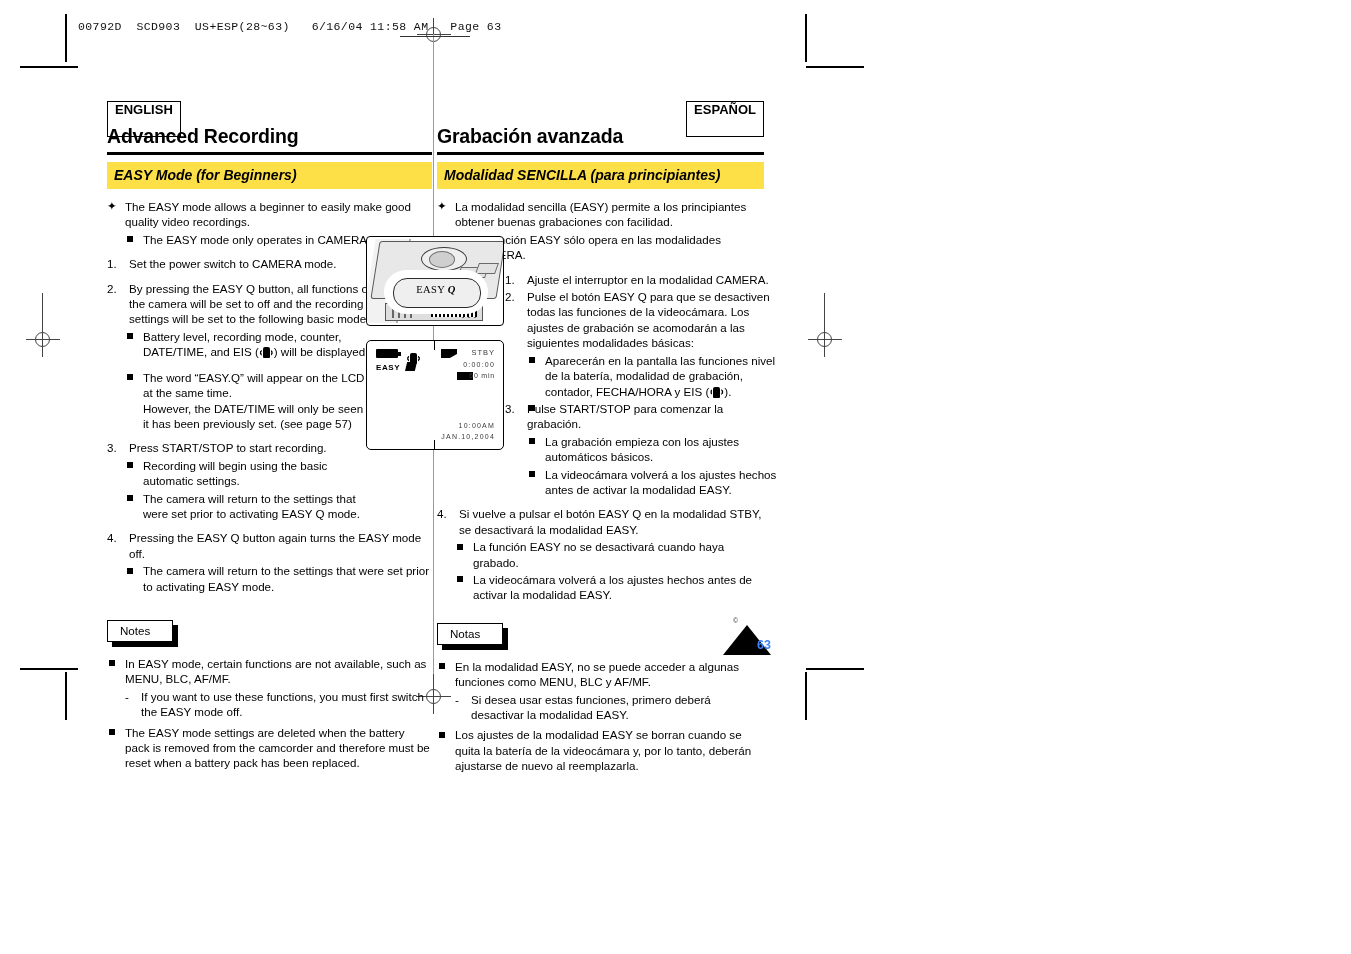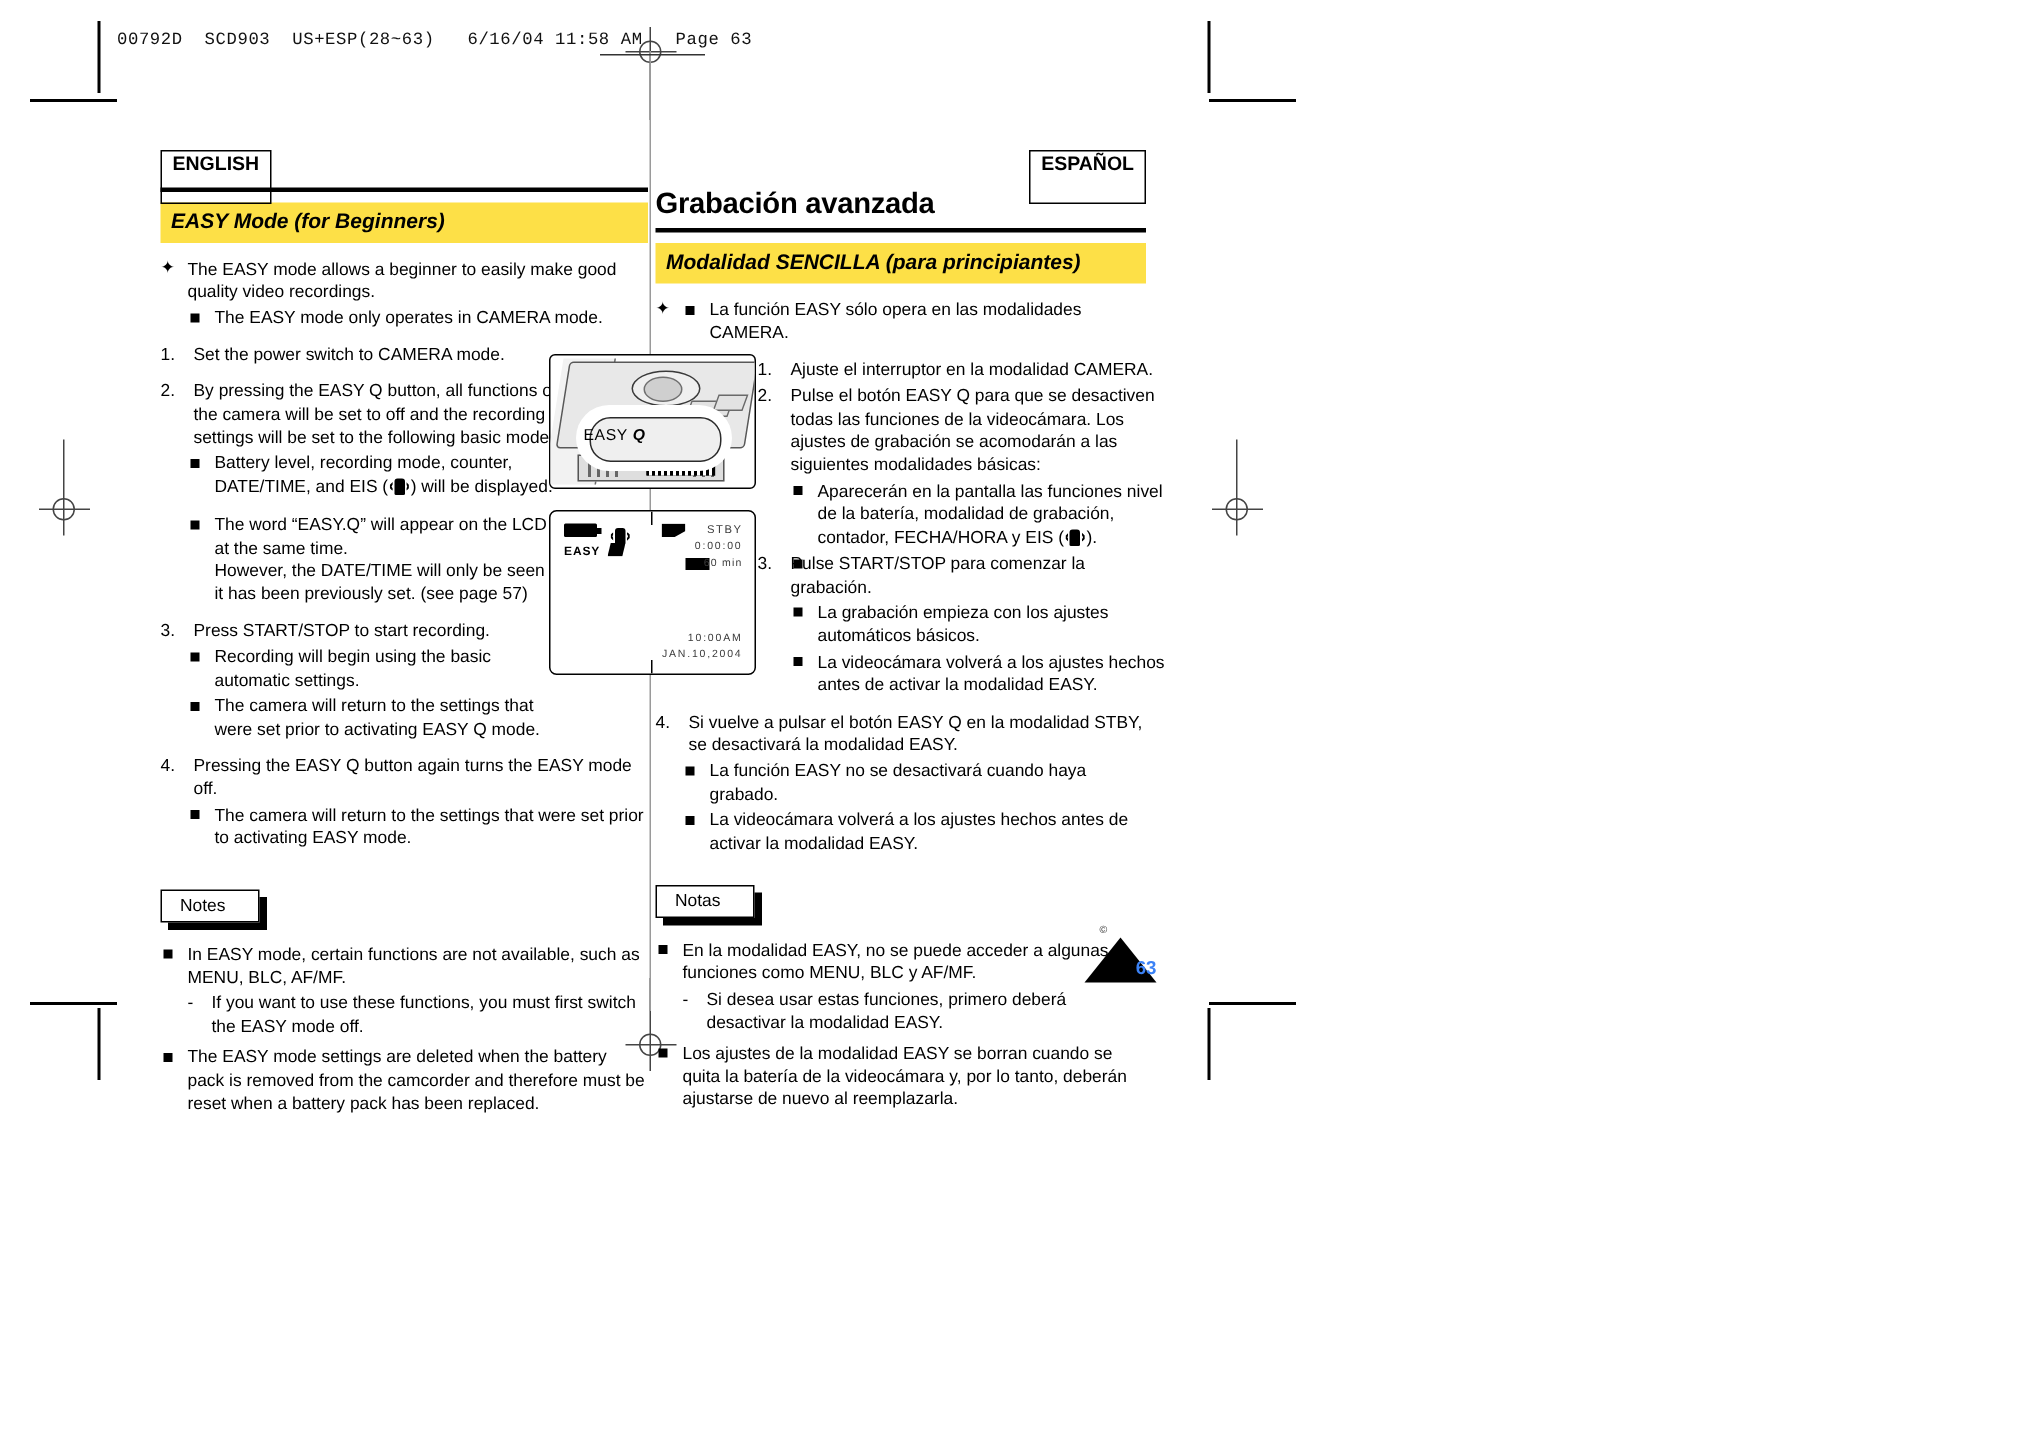--- a/index.html
+++ b/index.html
@@ -76,21 +76,21 @@
   .cam .btn-in{position:absolute;left:62px;top:14px;width:24px;height:15px;border-radius:50%;background:#cfcfcf;border:1px solid #707070;}
   .cam .slot1{position:absolute;left:92px;top:30px;width:26px;height:9px;background:#e2e2e2;border:1px solid #6a6a6a;transform:skewX(-20deg);}
   .cam .slot2{position:absolute;left:110px;top:26px;width:18px;height:9px;background:#e2e2e2;border:1px solid #6a6a6a;transform:skewX(-20deg);}
   .cam .grip{position:absolute;left:18px;top:66px;width:96px;height:16px;background:#dedede;border:1px solid #555;}
   .cam .grip i{position:absolute;top:1px;width:1.5px;height:13px;background:#666;}
   .cam .knurl{position:absolute;left:64px;top:67px;width:46px;height:13px;background:#000;
               background-image:repeating-linear-gradient(90deg,#000 0 2px,#fff 2px 4px);}
   .callout{position:absolute;left:22px;top:38px;width:94px;height:34px;background:#fff;border-radius:17px;
            box-shadow:0 0 0 5px #fff;}
   .callout .pill{position:absolute;left:4px;top:3px;width:86px;height:28px;border:1.5px solid #2b2b2b;border-radius:14px;background:#efefef;}
-  .callout .lbl{position:absolute;left:0;top:9px;width:94px;font-size:10.5px;letter-spacing:.4px;}
+  .callout .lbl{position:absolute;left:0;top:9px;width:94px;text-align:center;font-size:10.5px;letter-spacing:.4px;font-family:Liberation Serif, serif;}
   .callout .lbl .q{font-style:italic;font-weight:bold;}
   .cam-stem{position:absolute;left:68px;top:-12px;width:1.2px;height:12px;background:#000;}
 
   .lcd{position:relative;margin-top:14px;width:136px;height:108px;border:1.3px solid #000;border-radius:5px;background:#fff;overflow:hidden;}
   .lcd .stem-t{position:absolute;left:67px;top:0;width:1.2px;height:9px;background:#000;}
   .lcd .stem-b{position:absolute;left:67px;bottom:0;width:1.2px;height:9px;background:#000;}
   .lcd .batt{position:absolute;left:9px;top:8px;width:22px;height:9px;background:#000;border-radius:1px;}
   .lcd .batt:after{content:"";position:absolute;right:-3px;top:2.5px;width:3px;height:4px;background:#000;}
   .lcd .eisic{position:absolute;left:39px;top:7px;}
   .lcd .easy{position:absolute;left:9px;top:22px;font-size:8px;font-weight:bold;letter-spacing:.6px;}
@@ -154,20 +154,21 @@
 
   <div class="slug">00792D  SCD903  US+ESP(28~63)   6/16/04 11:58 AM   Page 63</div>
   <div class="slug-rule" style="left:400px;top:36px;width:70px;"></div>
 
   <div class="col col-en">
 
     <div class="langrow">
       <span class="langtag">ENGLISH</span>
     </div>
 
+    <h1 class="title">Advanced Recording</h1>
     <div class="title-underline"></div>
 
     <div class="secbar">
       <span>EASY Mode (for Beginners)</span>
     </div>
 
     <div class="p-flower">
       <span class="mk">✦</span>
       <span>The EASY mode allows a beginner to easily make good quality video recordings.</span>
     </div>
@@ -252,20 +253,21 @@
 
     <h1 class="title">Grabación avanzada</h1>
     <div class="title-underline"></div>
 
     <div class="secbar">
       <span>Modalidad SENCILLA (para principiantes)</span>
     </div>
 
     <div class="p-flower">
       <span class="mk">✦</span>
+      <span>La modalidad sencilla (EASY) permite a los principiantes obtener buenas grabaciones con facilidad.</span>
     </div>
 
     <div class="sq indent1">
       <span class="mk"></span>
       <span>La función EASY sólo opera en las modalidades CAMERA.</span>
     </div>
 
     <div class="num" style="margin-left:68px;width:252px;">
       <span class="mk">1.</span>
       <span>Ajuste el interruptor en la modalidad CAMERA.</span>

